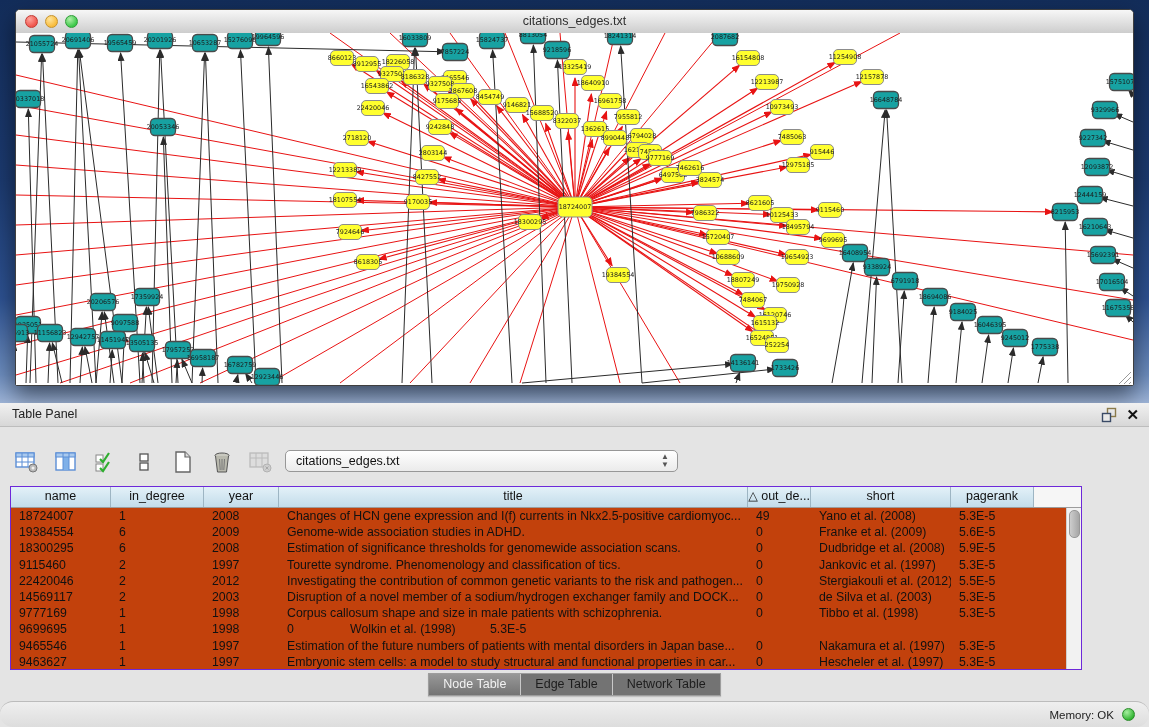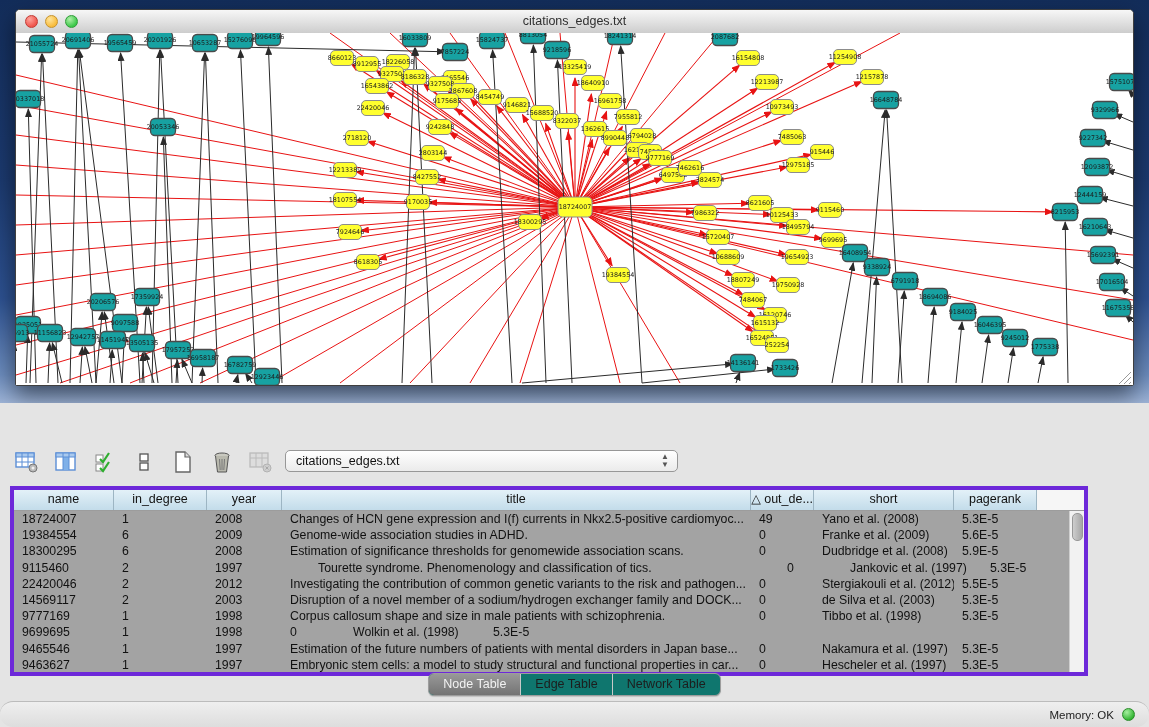--- a/index.html
+++ b/index.html
@@ -32,36 +32,36 @@
   .tp-close{position:absolute;right:10px;top:1px;font-size:15px;font-weight:bold;color:#111;line-height:22px;}
 
   .toolbar{position:absolute;left:14px;top:44px;height:30px;display:flex;align-items:center;gap:13px;}
   .tool{width:26px;height:24px;display:flex;align-items:center;justify-content:center;}
   .combo{position:absolute;left:285px;top:47px;width:393px;height:22px;box-sizing:border-box;
     border:1px solid #979797;border-radius:5px;background:linear-gradient(#ffffff,#ebebeb);
     font-size:12.5px;line-height:20px;padding-left:10px;color:#111;}
   .combo-arrows{position:absolute;right:8px;top:2px;font-size:8px;color:#555;line-height:8px;text-align:center;}
 
   .tablewrap{position:absolute;left:10px;top:83px;width:1070px;height:182px;
-    border:4px solid #6d28d9;background:#a3a3a3;overflow:hidden;box-sizing:content-box;}
+    border:1px solid #6d28d9;background:#c2410c;overflow:hidden;box-sizing:content-box;}
   .thead{height:20px;display:flex;border-bottom:1px solid #9c9c9c;background:#f7f7f7;}
   .th{box-sizing:border-box;background:linear-gradient(#e3f1f8,#c3dcea);
     border-right:1px solid #9db5c3;font-size:12.5px;text-align:center;line-height:19px;color:#111;
     overflow:hidden;white-space:nowrap;flex-shrink:0;}
   .th.filler{background:#f6f6f6;border-right:none;flex:1 1 auto;}
   .tr{height:16.2px;display:flex;}
   .td{box-sizing:border-box;padding-left:8px;font-size:12.3px;line-height:16px;color:#111;
     overflow:hidden;white-space:nowrap;flex-shrink:0;}
   .vscroll{position:absolute;top:21px;right:0;bottom:0;width:14px;background:#f2f2f2;border-left:1px solid #cfcfcf;}
   .vthumb{position:absolute;top:2px;left:2px;width:9px;height:26px;border-radius:5px;
     background:linear-gradient(90deg,#cdcdcd,#a6a6a6);border:1px solid #989898;}
 
   .tabs{position:absolute;left:0;top:270px;width:100%;display:flex;justify-content:center;}
-  .tabgroup{display:flex;height:21px;border:1px solid #9d9d9d;border-radius:6px;overflow:hidden;
-    background:#0f766e;box-shadow:0 1px 1px rgba(0,0,0,.15);}
+  .tabgroup{display:flex;height:21px;border:1px solid #9d9d9d;border-radius:0;overflow:hidden;
+    background:#737373;box-shadow:0 1px 1px rgba(0,0,0,.15);}
   .tab{padding:0 14px;font-size:12.5px;line-height:21px;color:#1d1d1d;border-left:1px solid #c9c9c9;}
   .tab:first-child{border-left:none;}
   .tab.selected{background:linear-gradient(#989898,#747474);color:#f2f2f2;}
 
   .statusbar{position:absolute;left:0;bottom:0;width:100%;height:25px;
     background:linear-gradient(#efefef,#dddddd);border-top:1px solid #bcbcbc;
     display:flex;align-items:center;justify-content:flex-end;border-radius:13px;}
   .mem-label{font-size:11.5px;color:#222;margin-right:8px;}
   .mem-dot{width:13px;height:13px;border-radius:50%;margin-right:14px;box-sizing:border-box;
     background:radial-gradient(circle at 35% 30%,#a5ef9f,#2fb32f 75%);border:1px solid #2a8c2a;}
@@ -486,20 +486,28 @@
           <line x1="1103" y1="351" x2="1115" y2="339"></line>
           <line x1="1108" y1="351" x2="1115" y2="344"></line>
           <line x1="1113" y1="351" x2="1115" y2="349"></line>
         </g>
       </svg>
     </div>
   </div>
 </div>
 
 <div class="table-panel">
+  <div class="tp-header">
+    <span class="tp-title">Table Panel</span>
+    <svg class="tp-float" viewBox="0 0 16 16">
+      <rect x="6.5" y="1.5" width="8" height="8" fill="none" stroke="#8a7a4a" stroke-width="1.4"></rect>
+      <rect x="1.5" y="6.5" width="8" height="8" fill="#e9e9e9" stroke="#3a4a66" stroke-width="1.4"></rect>
+    </svg>
+    <span class="tp-close">✕</span>
+  </div>
 
   <div class="toolbar">
     <span class="tool">
       <svg width="24" height="22" viewBox="0 0 24 22">
         <rect x="1" y="2" width="18" height="14" fill="#fff" stroke="#5b8ed6" stroke-width="1.4"></rect>
         <rect x="1" y="2" width="18" height="4" fill="#a9c9ee" stroke="#5b8ed6"></rect>
         <line x1="7" y1="2" x2="7" y2="16" stroke="#5b8ed6"></line>
         <line x1="13" y1="2" x2="13" y2="16" stroke="#5b8ed6"></line>
         <line x1="1" y1="11" x2="19" y2="11" stroke="#5b8ed6"></line>
         <circle cx="18" cy="17" r="4" fill="#b9b9b9" stroke="#777"></circle>
@@ -603,21 +611,21 @@
           <div class="td" style="width: 75px;">2008</div>
           <div class="td" style="width: 469px;">Estimation of significance thresholds for genomewide association scans.</div>
           <div class="td" style="width: 63px;">0</div>
           <div class="td" style="width: 140px;">Dudbridge et al. (2008)</div>
           <div class="td" style="width: 83px;">5.9E-5</div>
         </div>
         <div class="tr">
           <div class="td" style="width: 100px;">9115460</div>
           <div class="td" style="width: 93px;">2</div>
           <div class="td" style="width: 75px;">1997</div>
-          <div class="td" style="width: 469px; margin-left: 28px;">Tourette syndrome. Phenomenology and classification of tics.</div>
+          <div class="td" style="width: 469px;">Tourette syndrome. Phenomenology and classification of tics.</div>
           <div class="td" style="width: 63px;">0</div>
           <div class="td" style="width: 140px;">Jankovic et al. (1997)</div>
           <div class="td" style="width: 83px;">5.3E-5</div>
         </div>
         <div class="tr">
           <div class="td" style="width: 100px;">22420046</div>
           <div class="td" style="width: 93px;">2</div>
           <div class="td" style="width: 75px;">2012</div>
           <div class="td" style="width: 469px;">Investigating the contribution of common genetic variants to the risk and pathogen...</div>
           <div class="td" style="width: 63px;">0</div>

